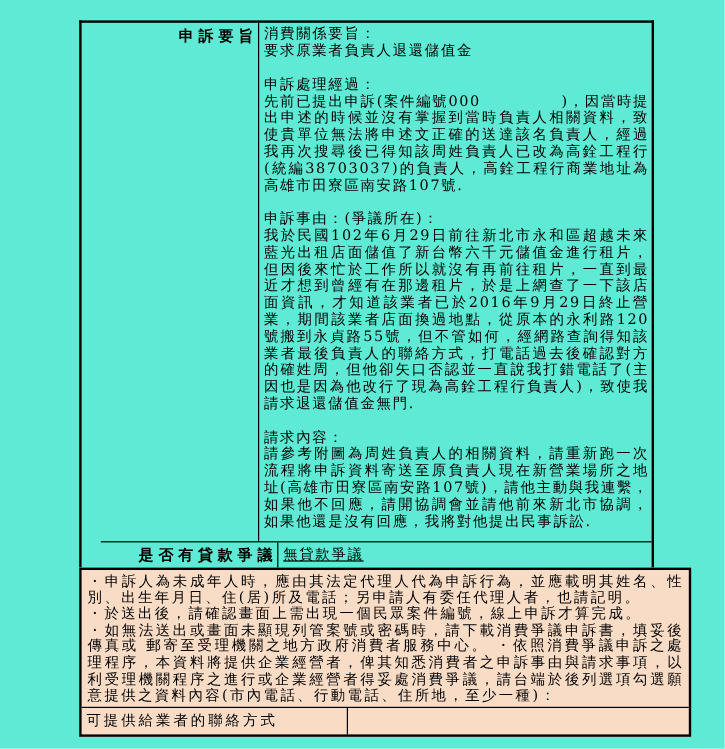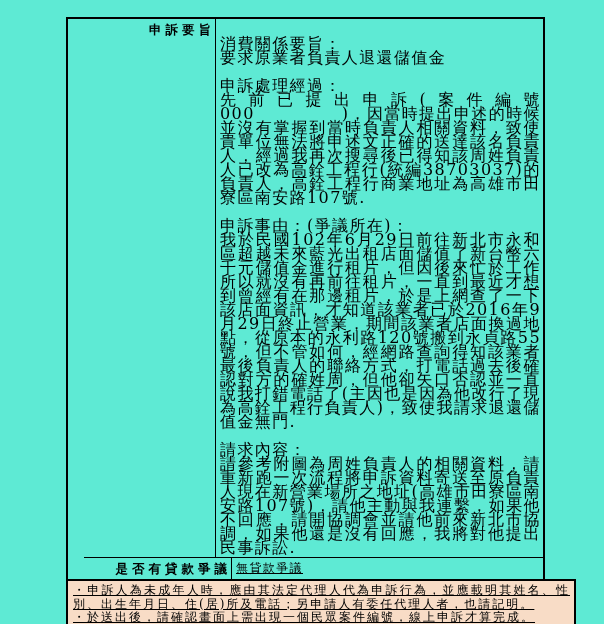--- a/index.html
+++ b/index.html
@@ -43,24 +43,24 @@
     border-right: 1px solid #000;
     text-align: right;
     font-weight: bold;
     font-size: 12.5px;
     letter-spacing: 4px;
     padding: 2px 0 0 2px;
     line-height: 17px;
   }
   .content-cell {
     flex: 1;
-    font-size: 16px;
+    font-size: 12px;
     line-height: 14px;
     letter-spacing: 1.4px;
-    padding: 18px 2px 2px 4px;
+    padding: 2px 2px 2px 4px;
     white-space: pre-wrap;
     text-align: justify;
   }
   .big-row { min-height: 432px; }
   .small-row { height: 22px; margin-left: 16px; }
   .value-cell {
     flex: 1;
     font-size: 12px;
     line-height: 19px;
     letter-spacing: 1.4px;
@@ -124,21 +124,21 @@
 
 請求內容：
 請參考附圖為周姓負責人的相關資料，請重新跑一次流程將申訴資料寄送至原負責人現在新營業場所之地址(高雄市田寮區南安路107號)，請他主動與我連繫，如果他不回應，請開協調會並請他前來新北市協調，如果他還是沒有回應，我將對他提出民事訴訟.</div>
       </div>
       <div class="row small-row row-divider">
         <div class="label-cell">是否有貸款爭議</div>
         <div class="value-cell"><span class="underlined">無貸款爭議</span></div>
       </div>
     </div>
 
-    <div class="notes-box" style="background: rgb(248, 220, 198); text-decoration: underline;">
+    <div class="notes-box" style="background: rgb(248, 220, 198);">
       <div class="notes-text">・申訴人為未成年人時，應由其法定代理人代為申訴行為，並應載明其姓名、性別、出生年月日、住(居)所及電話；另申請人有委任代理人者，也請記明。
 ・於送出後，請確認畫面上需出現一個民眾案件編號，線上申訴才算完成。
 ・如無法送出或畫面未顯現列管案號或密碼時，請下載消費爭議申訴書，填妥後傳真或 郵寄至受理機關之地方政府消費者服務中心。 ・依照消費爭議申訴之處理程序，本資料將提供企業經營者，俾其知悉消費者之申訴事由與請求事項，以利受理機關程序之進行或企業經營者得妥處消費爭議，請台端於後列選項勾選願意提供之資料內容(市內電話、行動電話、住所地，至少一種)：</div>
       <div class="contact-row">
         <div class="contact-label">可提供給業者的聯絡方式</div>
       </div>
     </div>
 
   </div>
 </div>

